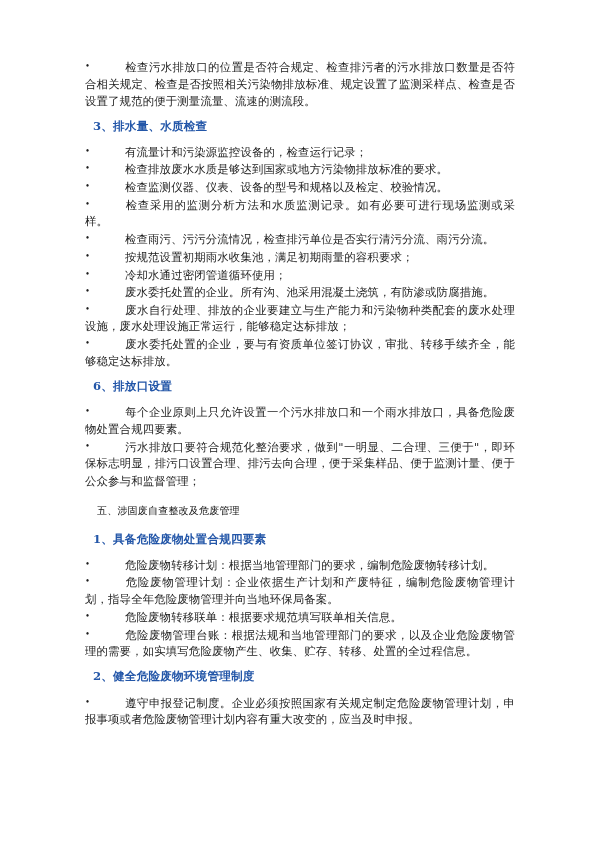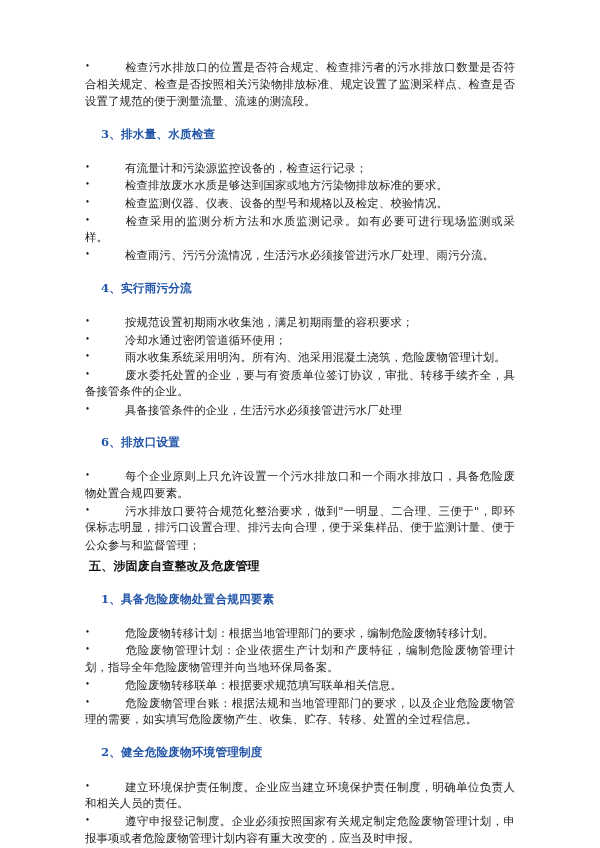--- a/index.html
+++ b/index.html
@@ -50,58 +50,56 @@
   .bullet-para .bullet-text {
     display: inline;
   }
 
   
   .heading-blue {
     font-size: 11.6px;
     line-height: 17.1px;
     font-weight: bold;
     color: #2356a8;
-    margin: 16px;
+    margin: 8px;
     padding: 0;
     letter-spacing: 0.2px;
   }
   .heading-black {
-    font-size: 12px;
+    font-size: 10px;
     line-height: 17.1px;
-    font-weight: bold;
+    font-weight: normal;
     color: #121212;
-    margin: 4px;
+    margin: 12px;
     padding: 0;
     letter-spacing: 0.2px;
   }
 </style>
 </head>
 <body>
 
 <div class="page">
   <div class="doc-body" id="doc-body">
       <p class="bullet-para"><span class="bullet-mark">•</span><span class="bullet-text">检查污水排放口的位置是否符合规定、检查排污者的污水排放口数量是否符合相关规定、检查是否按照相关污染物排放标准、规定设置了监测采样点、检查是否设置了规范的便于测量流量、流速的测流段。</span></p>
       <p class="heading-blue">3、排水量、水质检查</p>
       <p class="bullet-para"><span class="bullet-mark">•</span><span class="bullet-text">有流量计和污染源监控设备的，检查运行记录；</span></p>
       <p class="bullet-para"><span class="bullet-mark">•</span><span class="bullet-text">检查排放废水水质是够达到国家或地方污染物排放标准的要求。</span></p>
       <p class="bullet-para"><span class="bullet-mark">•</span><span class="bullet-text">检查监测仪器、仪表、设备的型号和规格以及检定、校验情况。</span></p>
       <p class="bullet-para"><span class="bullet-mark">•</span><span class="bullet-text">检查采用的监测分析方法和水质监测记录。如有必要可进行现场监测或采样。</span></p>
-      <p class="bullet-para"><span class="bullet-mark">•</span><span class="bullet-text">检查雨污、污污分流情况，生活污水必须接管进污水厂处理、雨污分流。</span></p>
-      <p class="heading-blue">4、实行雨污分流</p>
+      <p class="bullet-para"><span class="bullet-mark">•</span><span class="bullet-text">检查雨污、污污分流情况，检查排污单位是否实行清污分流、雨污分流。</span></p>
       <p class="bullet-para"><span class="bullet-mark">•</span><span class="bullet-text">按规范设置初期雨水收集池，满足初期雨量的容积要求；</span></p>
       <p class="bullet-para"><span class="bullet-mark">•</span><span class="bullet-text">冷却水通过密闭管道循环使用；</span></p>
-      <p class="bullet-para"><span class="bullet-mark">•</span><span class="bullet-text">雨水收集系统采用明沟。所有沟、池采用混凝土浇筑，危险废物管理计划。</span></p>
-      <p class="bullet-para"><span class="bullet-mark">•</span><span class="bullet-text">废水委托处置的企业，要与有资质单位签订协议，审批、转移手续齐全，具备接管条件的企业。</span></p>
-      <p class="bullet-para"><span class="bullet-mark">•</span><span class="bullet-text">具备接管条件的企业，生活污水必须接管进污水厂处理</span></p>
+      <p class="bullet-para"><span class="bullet-mark">•</span><span class="bullet-text">废水委托处置的企业。所有沟、池采用混凝土浇筑，有防渗或防腐措施。</span></p>
+      <p class="bullet-para"><span class="bullet-mark">•</span><span class="bullet-text">废水自行处理、排放的企业要建立与生产能力和污染物种类配套的废水处理设施，废水处理设施正常运行，能够稳定达标排放；</span></p>
+      <p class="bullet-para"><span class="bullet-mark">•</span><span class="bullet-text">废水委托处置的企业，要与有资质单位签订协议，审批、转移手续齐全，能够稳定达标排放。</span></p>
       <p class="heading-blue">6、排放口设置</p>
       <p class="bullet-para"><span class="bullet-mark">•</span><span class="bullet-text">每个企业原则上只允许设置一个污水排放口和一个雨水排放口，具备危险废物处置合规四要素。</span></p>
       <p class="bullet-para"><span class="bullet-mark">•</span><span class="bullet-text">污水排放口要符合规范化整治要求，做到"一明显、二合理、三便于"，即环保标志明显，排污口设置合理、排污去向合理，便于采集样品、便于监测计量、便于公众参与和监督管理；</span></p>
       <p class="heading-black">五、涉固废自查整改及危废管理</p>
       <p class="heading-blue">1、具备危险废物处置合规四要素</p>
       <p class="bullet-para"><span class="bullet-mark">•</span><span class="bullet-text">危险废物转移计划：根据当地管理部门的要求，编制危险废物转移计划。</span></p>
       <p class="bullet-para"><span class="bullet-mark">•</span><span class="bullet-text">危险废物管理计划：企业依据生产计划和产废特征，编制危险废物管理计划，指导全年危险废物管理并向当地环保局备案。</span></p>
       <p class="bullet-para"><span class="bullet-mark">•</span><span class="bullet-text">危险废物转移联单：根据要求规范填写联单相关信息。</span></p>
       <p class="bullet-para"><span class="bullet-mark">•</span><span class="bullet-text">危险废物管理台账：根据法规和当地管理部门的要求，以及企业危险废物管理的需要，如实填写危险废物产生、收集、贮存、转移、处置的全过程信息。</span></p>
       <p class="heading-blue">2、健全危险废物环境管理制度</p>
-      <p class="bullet-para"><span class="bullet-mark">•</span><span class="bullet-text">建立环境保护责任制度。企业应当建立环境保护责任制度，明确单位负责人和相关人员的责任。</span></p>
       <p class="bullet-para"><span class="bullet-mark">•</span><span class="bullet-text">遵守申报登记制度。企业必须按照国家有关规定制定危险废物管理计划，申报事项或者危险废物管理计划内容有重大改变的，应当及时申报。</span></p>
     </div>
 </div>
 
 </body></html>

